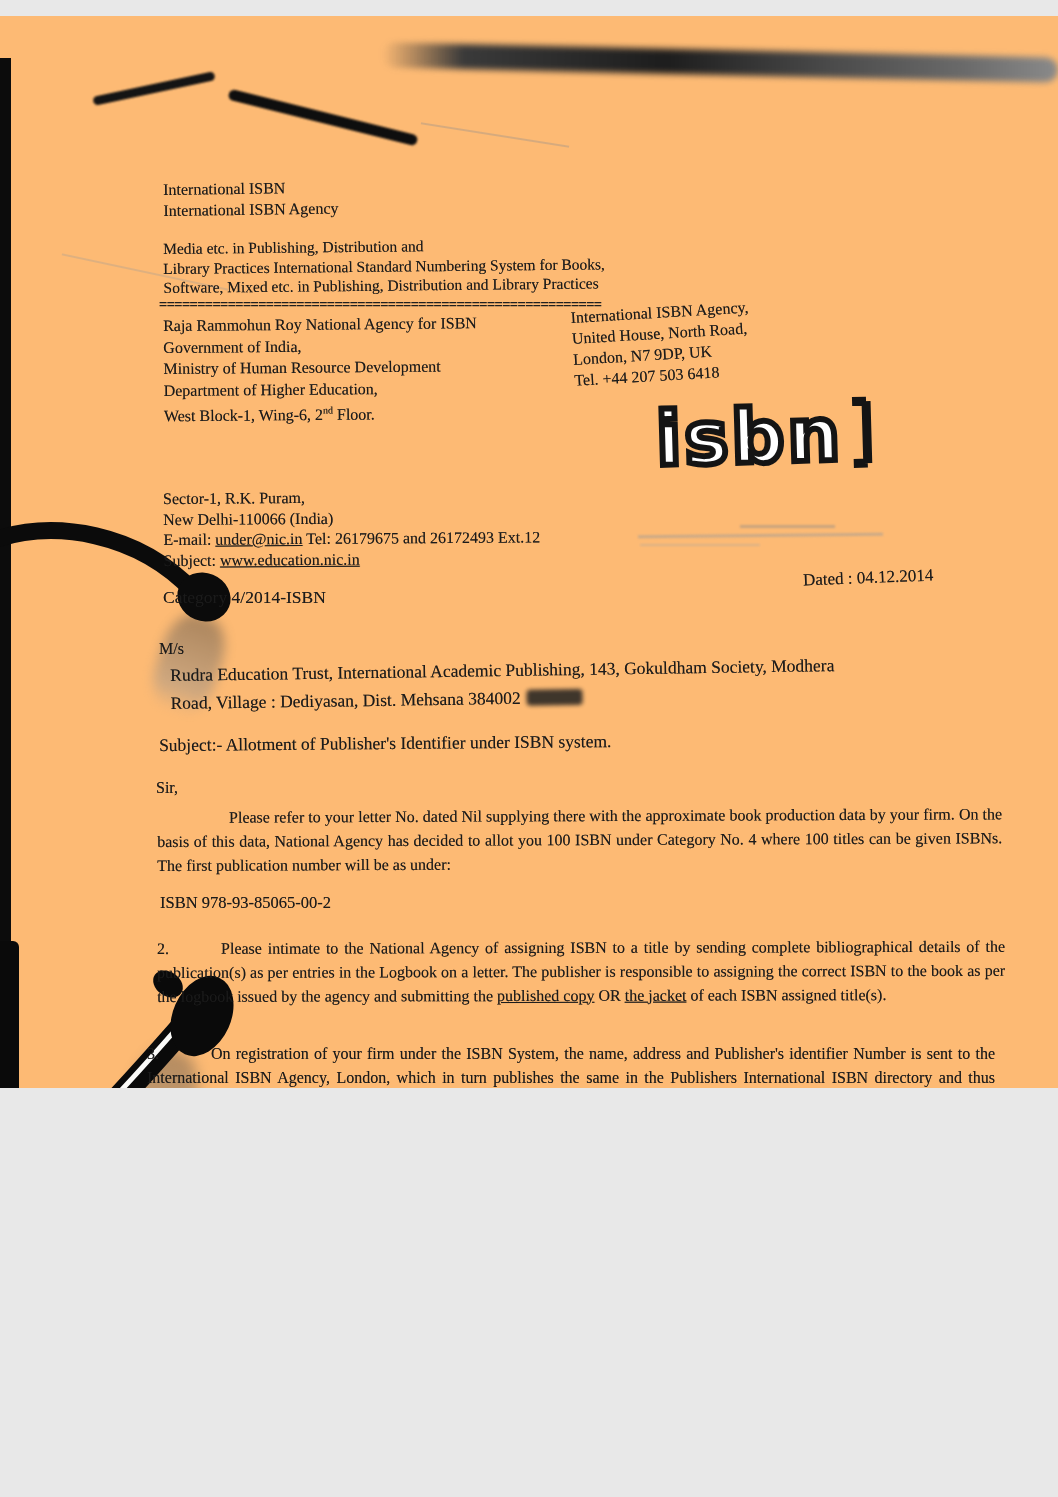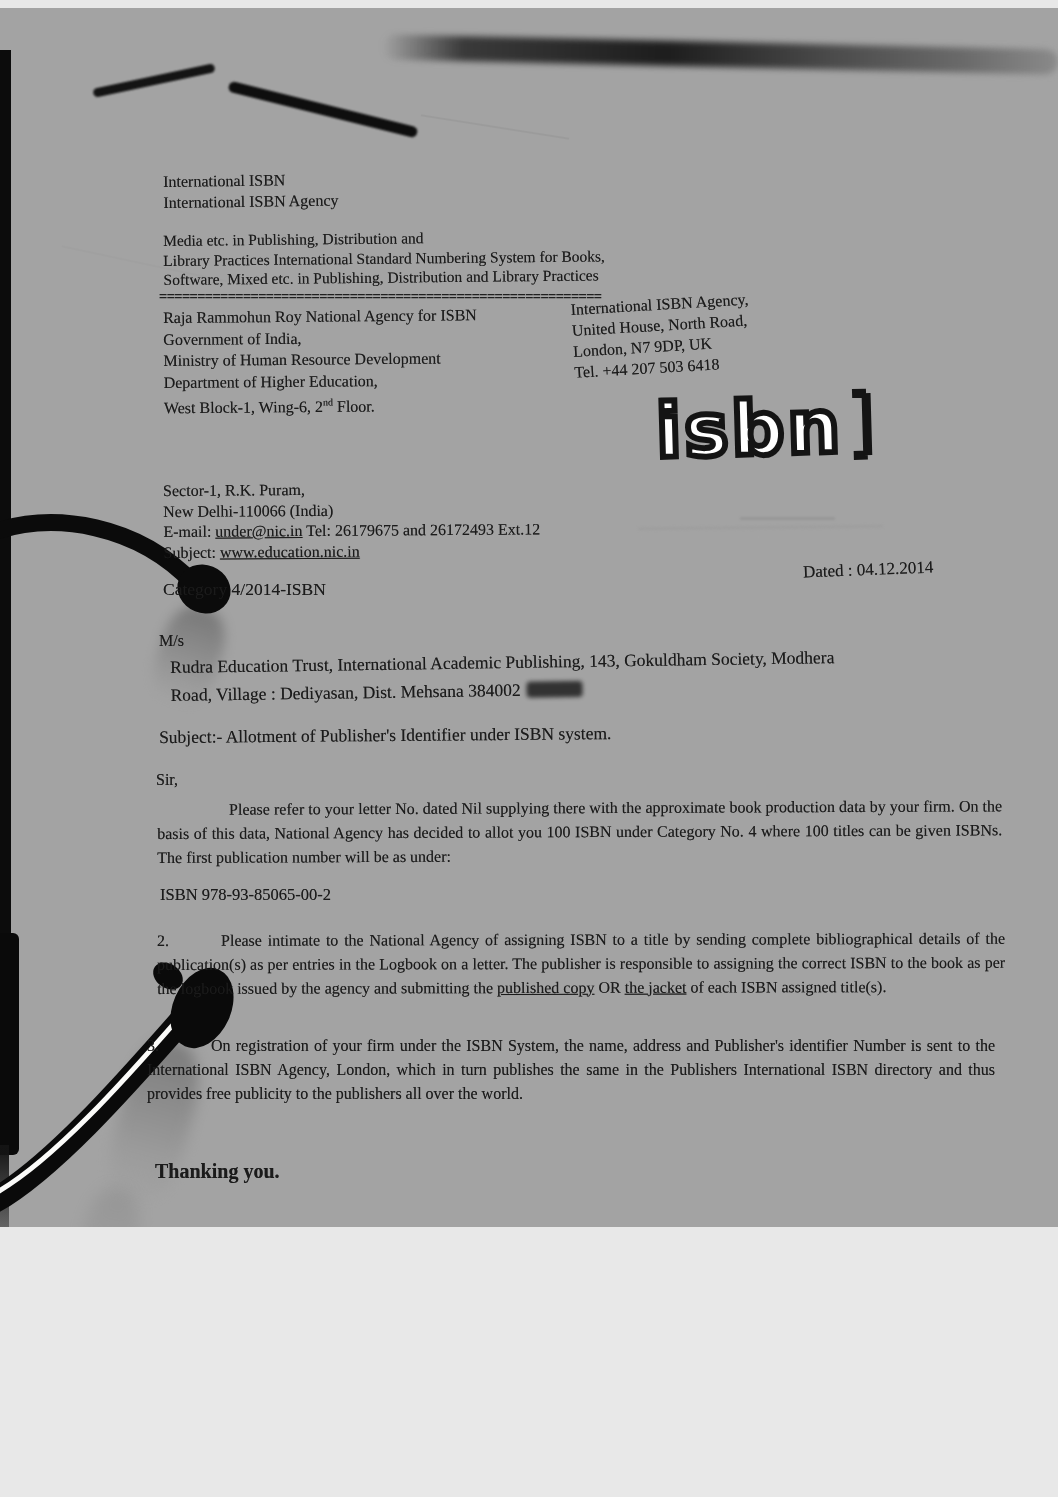--- a/index.html
+++ b/index.html
@@ -1,18 +1,18 @@
 <!DOCTYPE html>
 <html><head>
 <meta charset="utf-8">
 <style>
   html,body { margin:0; padding:0; background:#e8e8e8; }
   .page {
-    position:relative; width:1058px; height:1219px; margin:8px auto;
-    background:#a3a3a3; overflow:hidden;
+    position:relative; width:1058px; height:1072px; margin:16px auto;
+    background:#fdba74; overflow:hidden;
     font-family:"Liberation Serif", serif; color:#1b1b1b;
   }
   .abs { position:absolute; }
   .txt { text-shadow:0 0 0.6px rgba(20,20,20,0.55); }
   .u { text-decoration:underline; }
   sup.nd { font-size:10px; vertical-align:super; }
 
   
   .artifact { position:absolute; z-index:1; pointer-events:none; }
   .left-bar   { left:0; top:42px;  width:11px; height:1095px; background:#0c0c0c; }

